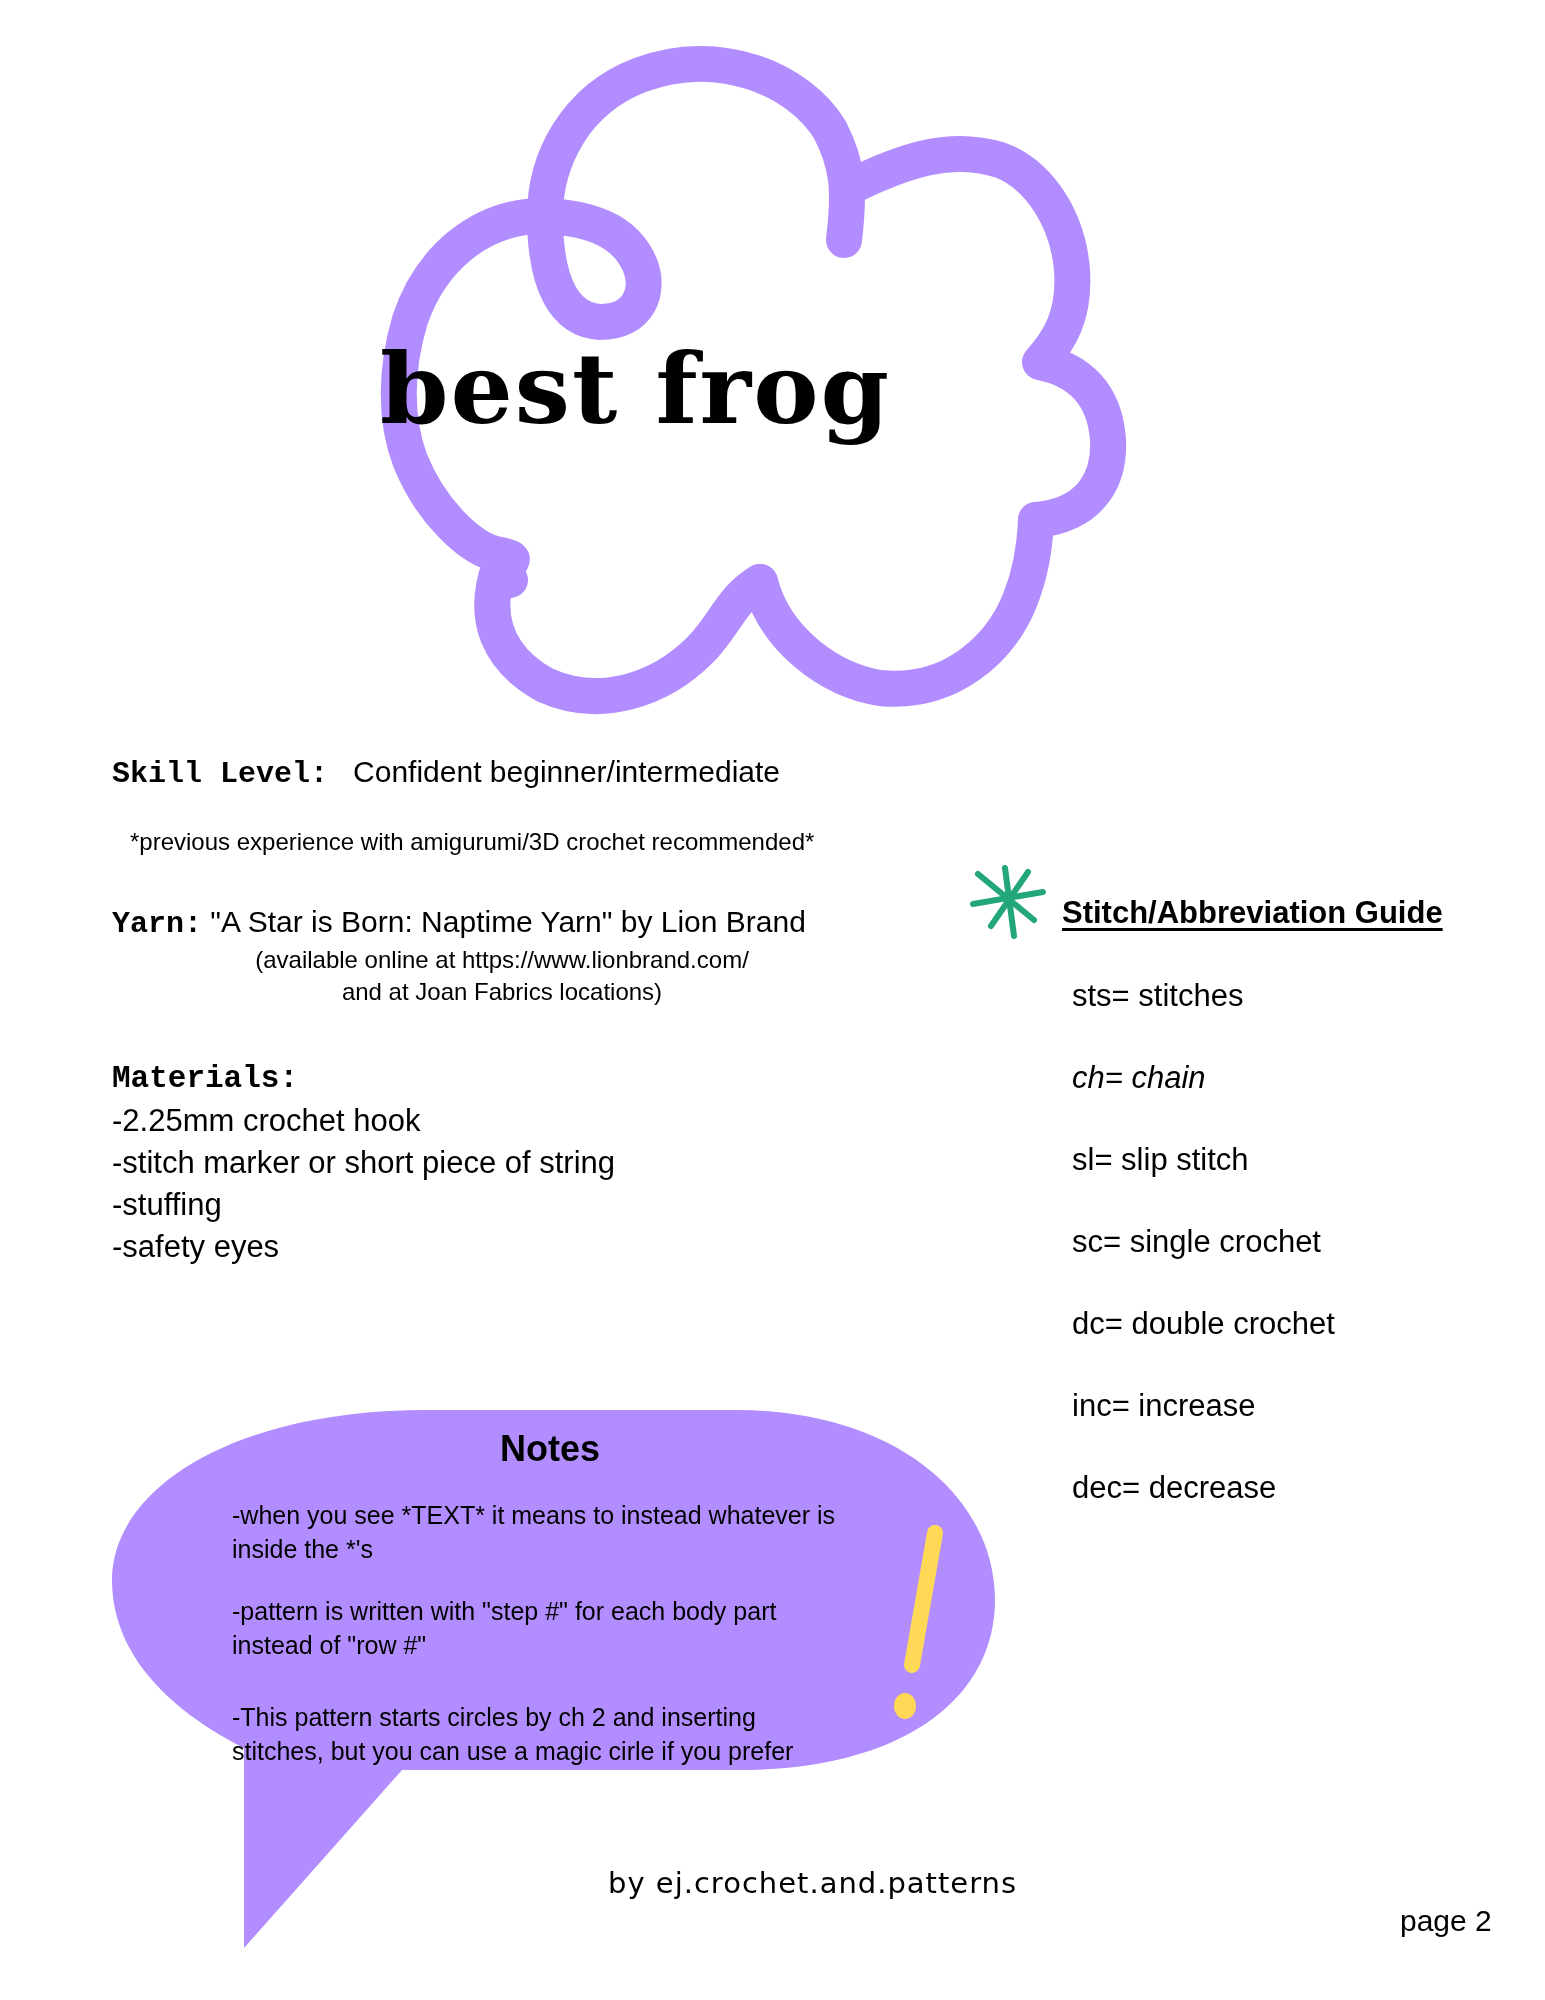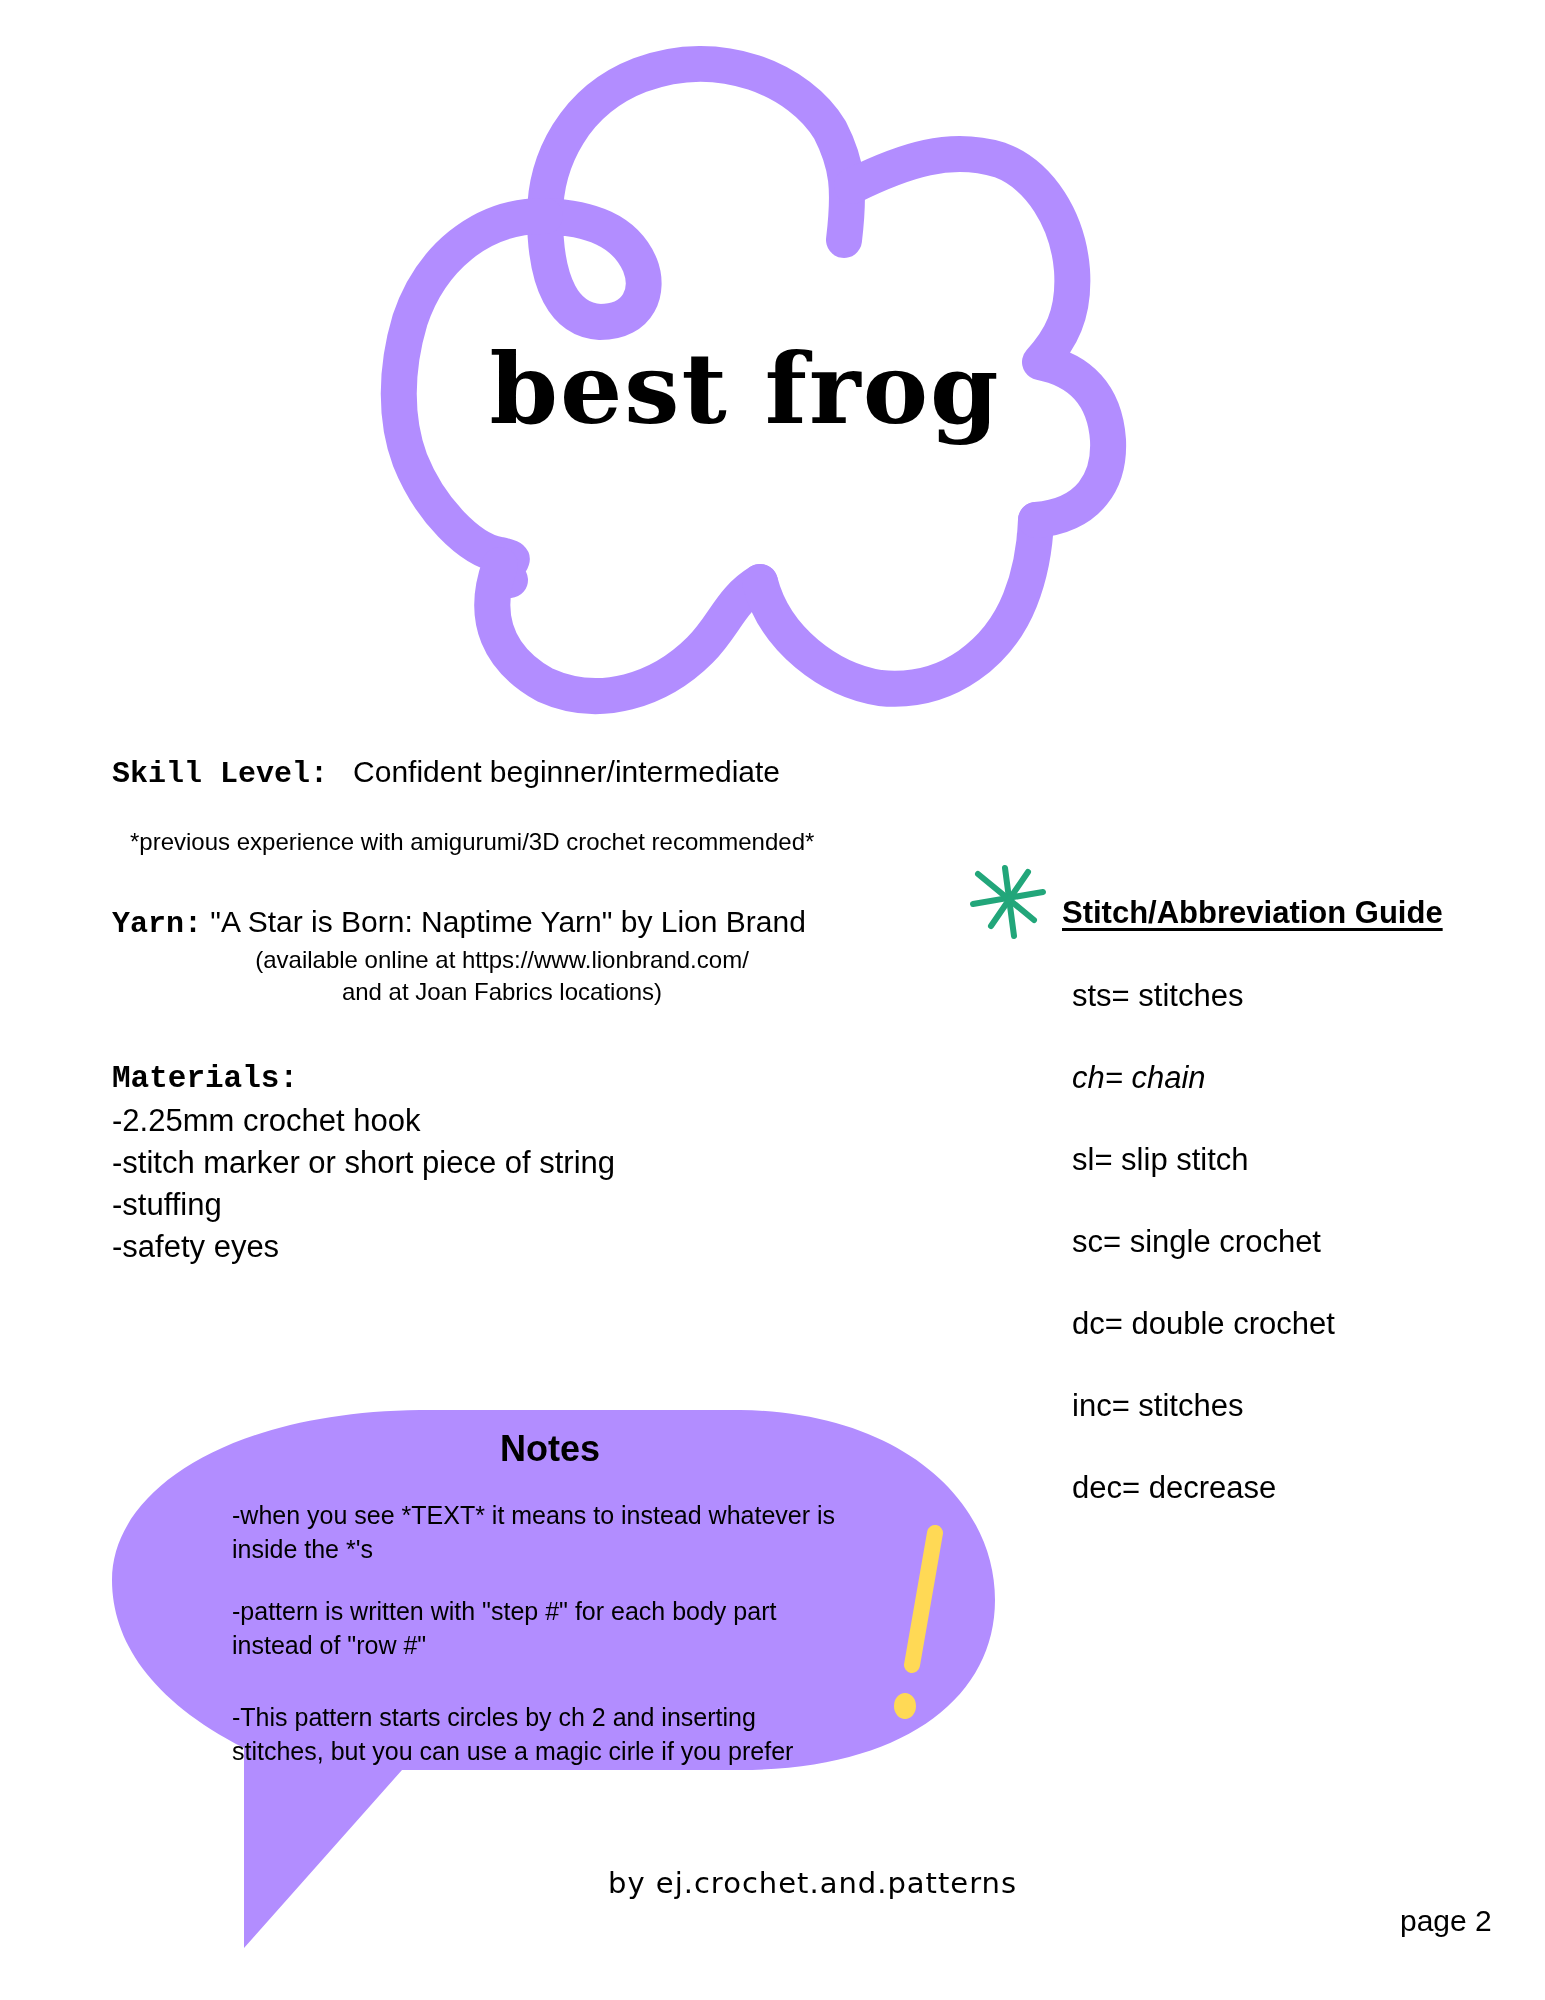--- a/index.html
+++ b/index.html
@@ -1,20 +1,20 @@
 <!DOCTYPE html>
 <html><head>
 <meta charset="utf-8">
 <style>
   html, body { margin: 0; padding: 0; background: #ffffff; }
   body { width: 1545px; height: 2000px; position: relative; overflow: hidden;
          font-family: "Liberation Sans", "DejaVu Sans", sans-serif; color: #000; }
   .abs { position: absolute; }
   #cloud-svg { position: absolute; left: 0; top: 0; }
-  .title { position: absolute; left: 380px; top: 340px; width: 730px; text-align: center;
+  .title { position: absolute; left: 380px; top: 340px; width: 730px; 
            font-family: "DejaVu Serif", serif; font-weight: bold; font-size: 98px;
            letter-spacing: 2px; line-height: 1; }
   .label-bold { font-weight: bold; font-family: Liberation Mono, monospace; }
   .line { position: absolute; white-space: nowrap; font-size: 30px; line-height: 1.2; }
   .small { font-size: 24px; }
   .center { text-align: center; }
   .mat-item { font-size: 31px; line-height: 42px; white-space: nowrap; }
   .guide-title { position: absolute; left: 1062px; top: 895px; font-size: 31px; font-weight: bold;
                  text-decoration: underline; text-underline-offset: 5px; white-space: nowrap; }
   .guide-item { position: absolute; left: 1062px; font-size: 31px; white-space: nowrap; margin-left: 10px; }
@@ -100,21 +100,21 @@
     <line x1="10" y1="12" x2="66" y2="58"></line>
     <line x1="60" y1="10" x2="23" y2="64"></line>
   </g>
 </svg>
 <div class="guide-title">Stitch/Abbreviation Guide</div>
 <div class="guide-item" style="top:978px;">sts= stitches</div>
 <div class="guide-item" style="top:1060px;font-style:italic;">ch= chain</div>
 <div class="guide-item" style="top:1142px;">sl= slip stitch</div>
 <div class="guide-item" style="top:1224px;">sc= single crochet</div>
 <div class="guide-item" style="top:1306px;">dc= double crochet</div>
-<div class="guide-item" style="top:1388px;">inc= stitches</div>
+<div class="guide-item" style="top:1388px;">inc= increase</div>
 <div class="guide-item" style="top:1470px;">dec= decrease</div>
 
 <svg class="abs" style="left:0;top:0" width="1545" height="2000" viewBox="0 0 1545 2000">
   <path d="M 244 1748
            C 150 1700, 112 1640, 112 1580
            C 112 1490, 230 1412, 420 1410
            L 740 1410
            C 900 1412, 995 1500, 995 1600
            C 995 1700, 900 1770, 740 1770
            L 402 1770

